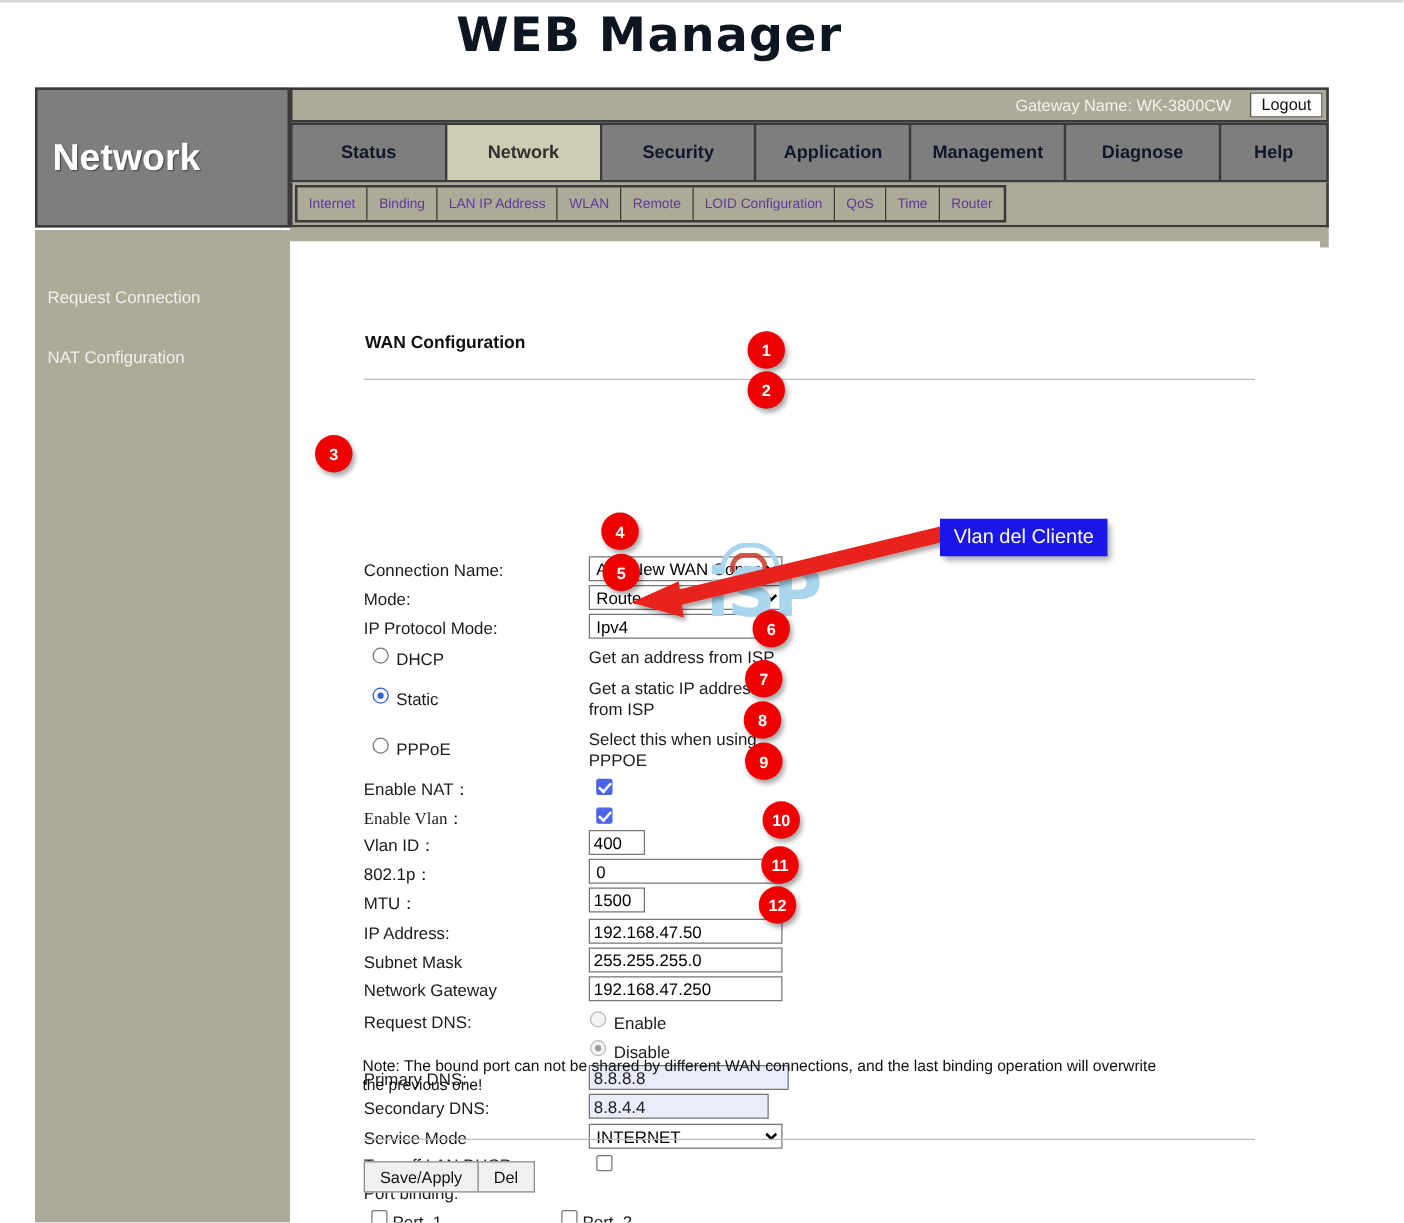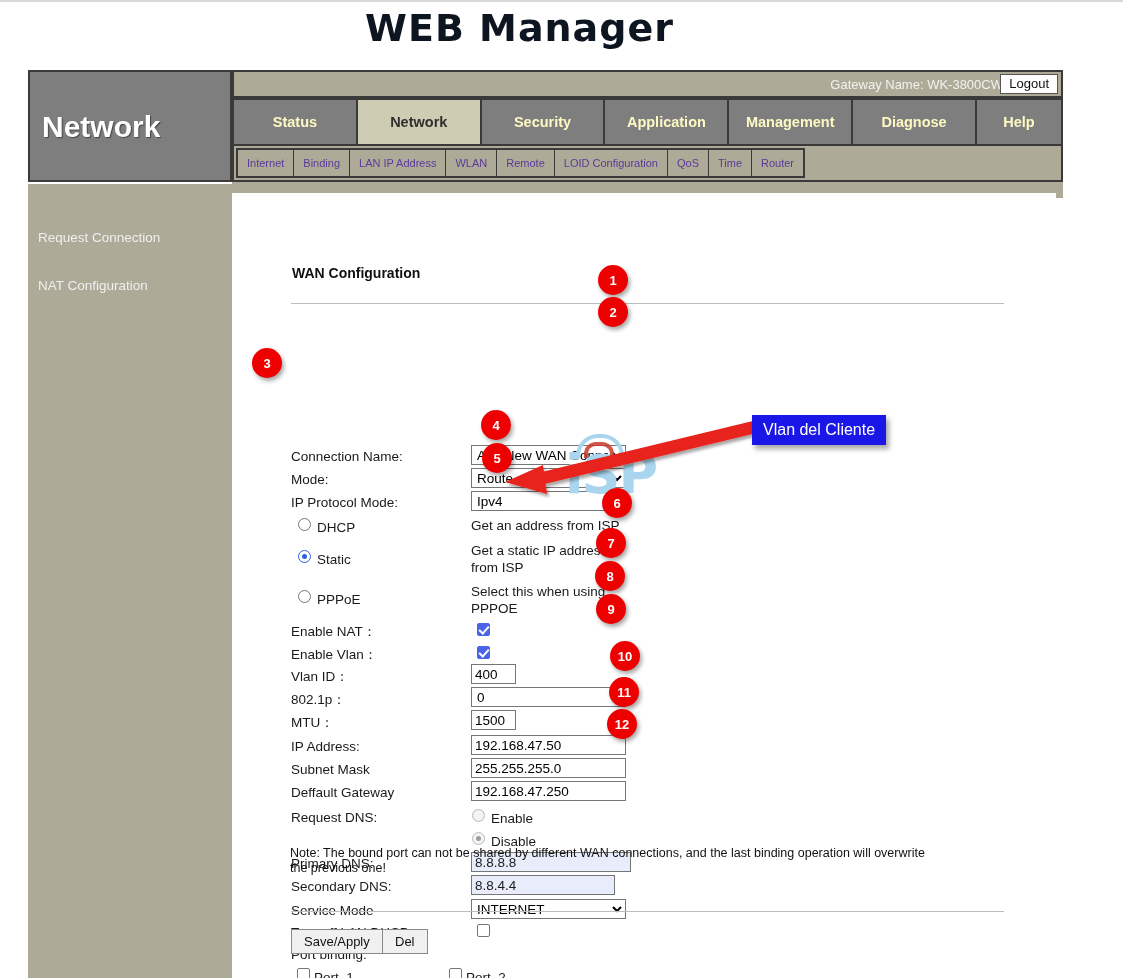--- a/index.html
+++ b/index.html
@@ -50,21 +50,21 @@
   }
   .side-item.a{top:46px;}
   .side-item.b{top:94px;}
 
   
   .topbar{
     position:absolute;left:204px;top:0;width:831px;height:28px;
     background:#adab97;border:2px solid #3a3a3a;box-sizing:border-box;
   }
   .gw-name{
-    position:absolute;right:58px;top:5px;
+    position:absolute;right:76px;top:5px;
     font-size:13px;color:#f2f2ef;white-space:nowrap;margin-left:32px;
   }
   .logout-btn{
     position:absolute;right:3px;top:2px;
     background:#fdfdfd;border:1px solid #555;
     font-size:13px;color:#111;
     padding:1px 8px 2px 8px;
     font-family:"Liberation Sans", sans-serif;
     cursor:pointer;
   }
@@ -73,21 +73,21 @@
   .tabs{
     position:absolute;left:204px;top:28px;width:831px;height:48px;
     border:2px solid #3a3a3a;box-sizing:border-box;
     background:#7e7e7e;
     display:flex;
   }
   .tab{
     flex:1 1 0;
     border-right:2px solid #3a3a3a;
     display:flex;align-items:center;justify-content:center;
-    color:#fef9c3;font-size:14.5px;font-weight:bold;
+    color:#0f172a;font-size:14.5px;font-weight:bold;
     cursor:pointer;
     box-sizing:border-box;
   }
   .tab:last-child{border-right:none;}
   .tab.small{flex:0 0 84px;}
   .tab.active{background:#cfccb4;color:#2f2f2f;}
 
   
   .subtabs-wrap{
     position:absolute;left:204px;top:76px;width:831px;height:36px;
@@ -311,41 +311,41 @@
     <div class="lbl" style="left:85px;top:359px;">Static</div>
     <div class="helptext" style="left:239px;top:349px;">Get a static IP address from ISP</div>
 
     <div class="rdo" style="left:66px;top:397px;"></div>
     <div class="lbl" style="left:85px;top:399px;">PPPoE</div>
     <div class="helptext" style="left:239px;top:390px;">Select this when using PPPOE</div>
 
     <div class="lbl" style="left:59px;top:430px;">Enable NAT：</div>
     <div class="ckbox" style="left:245px;top:430px;"></div>
 
-    <div class="lbl" style="left:59px;top:453px;">Enable Vlan：</div>
+    <div class="lbl" style="left:59px;top:453px;font-family:Liberation Serif, serif;">Enable Vlan：</div>
     <div class="ckbox" style="left:245px;top:453px;"></div>
 
     <div class="lbl" style="left:59px;top:475px;">Vlan ID：</div>
     <input class="txt" style="left: 239px; top: 471px; width: 45px;" value="400">
 
     <div class="lbl" style="left:59px;top:498px;">802.1p：</div>
     <select class="ctl" style="left:239px;top:494px;width:155px;">
       <option>0</option>
     </select>
 
     <div class="lbl" style="left:59px;top:521px;">MTU：</div>
     <input class="txt" style="left: 239px; top: 517px; width: 45px;" value="1500">
 
     <div class="lbl" style="left:59px;top:546px;">IP Address:</div>
     <input class="txt" style="left: 239px; top: 542px; width: 155px;" value="192.168.47.50">
 
     <div class="lbl" style="left:59px;top:569px;">Subnet Mask</div>
     <input class="txt" style="left: 239px; top: 565px; width: 155px;" value="255.255.255.0">
 
-    <div class="lbl" style="left:59px;top:592px;">Deffault Gateway</div>
+    <div class="lbl" style="left:59px;top:592px;">Network Gateway</div>
     <input class="txt" style="left: 239px; top: 588px; width: 155px;" value="192.168.47.250">
 
     <div class="lbl" style="left:59px;top:617px;">Request DNS:</div>
     <div class="rdo dis" style="left:240px;top:616px;"></div>
     <div class="lbl" style="left:259px;top:618px;">Enable</div>
     <div class="rdo dis on" style="left:240px;top:639px;"></div>
     <div class="lbl" style="left:259px;top:641px;">Disable</div>
 
     <div class="lbl" style="left:59px;top:663px;">Primary DNS:</div>
     <input class="txt disabled" style="left: 239px; top: 659px; width: 160px;" value="8.8.8.8">

